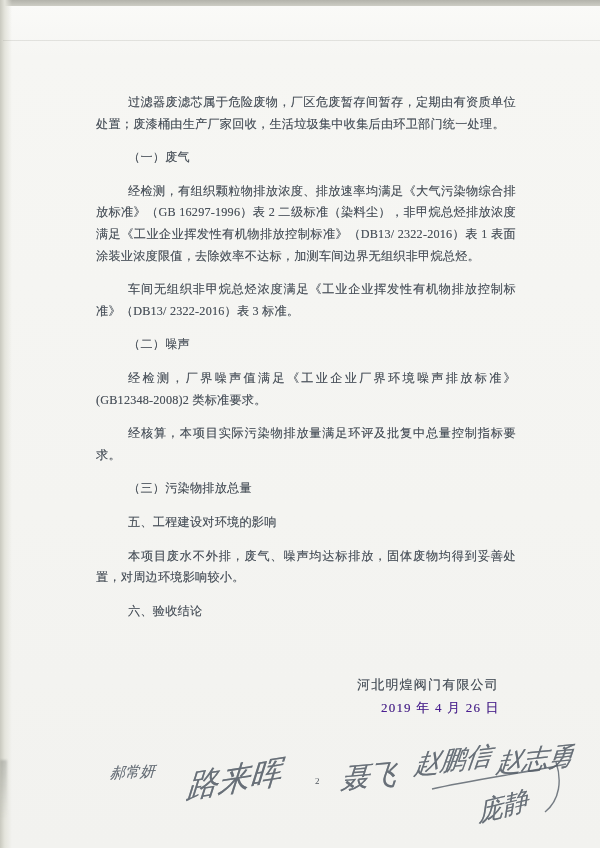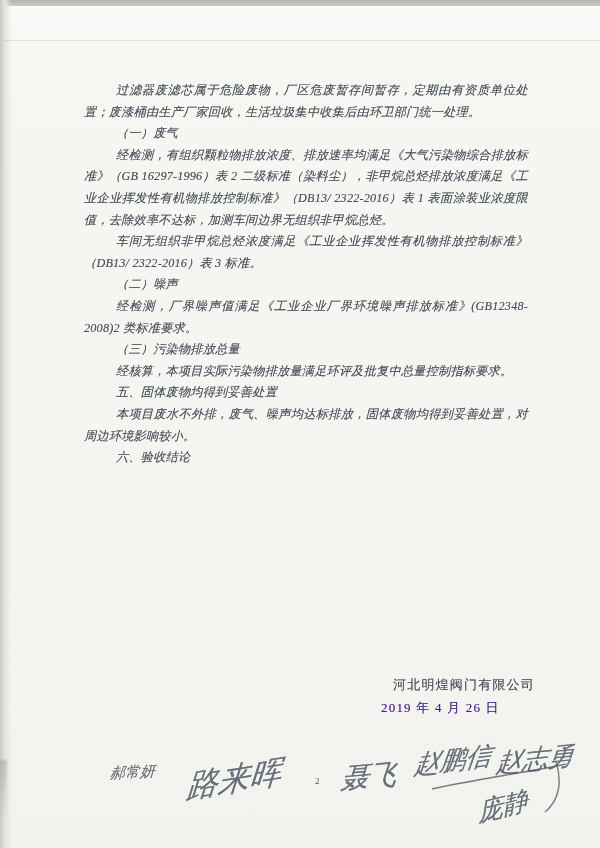--- a/index.html
+++ b/index.html
@@ -31,27 +31,26 @@
     background:rgba(150,150,142,.22);
   }
   
   .content{
     position:absolute;left:84px;top:80px;width:444px;
     font-size:12.2px;line-height:21.6px;color:#4a525b;
     text-align:justify;text-justify:inter-ideograph;
     letter-spacing:0.2px;
     text-shadow:0 0 .4px rgba(74,82,91,.55);
   }
-  .content p{margin:0;text-indent:32px;font-style:italic;}
+  .content p{margin:12px;text-indent:32px;}
   
   .signoff-company{
     position:absolute;left:357px;top:676px;
     font-size:13px;letter-spacing:1.2px;color:#49515a;
     text-shadow:0 0 .4px rgba(74,82,91,.55);
-    margin-left:36px;
   }
   .signoff-date{
     position:absolute;left:381px;top:699px;
     font-size:13px;letter-spacing:1.2px;color:#4c1d95;
     text-shadow:0 0 .4px rgba(74,82,91,.55);
   }
   
   .page-number{
     position:absolute;left:315px;top:776px;
     font-size:9px;color:#4f565e;
@@ -80,23 +79,23 @@
 <div class="scan-smudge"></div>
 <div class="scan-line"></div>
 
 <div class="content" id="paragraphs">
     <p>过滤器废滤芯属于危险废物，厂区危废暂存间暂存，定期由有资质单位处置；废漆桶由生产厂家回收，生活垃圾集中收集后由环卫部门统一处理。</p>
     <p>（一）废气</p>
     <p>经检测，有组织颗粒物排放浓度、排放速率均满足《大气污染物综合排放标准》（GB 16297-1996）表 2 二级标准（染料尘），非甲烷总烃排放浓度满足《工业企业挥发性有机物排放控制标准》（DB13/ 2322-2016）表 1 表面涂装业浓度限值，去除效率不达标，加测车间边界无组织非甲烷总烃。</p>
     <p>车间无组织非甲烷总烃浓度满足《工业企业挥发性有机物排放控制标准》（DB13/ 2322-2016）表 3 标准。</p>
     <p>（二）噪声</p>
     <p>经检测，厂界噪声值满足《工业企业厂界环境噪声排放标准》(GB12348-2008)2 类标准要求。</p>
+    <p>经核算，本项目实际污染物排放量满足环评及批复中总量控制指标要求。</p>
     <p>（三）污染物排放总量</p>
-    <p>经核算，本项目实际污染物排放量满足环评及批复中总量控制指标要求。</p>
-    <p>五、固体废物均得到妥善处置</p>
+    <p>五、工程建设对环境的影响</p>
     <p>本项目废水不外排，废气、噪声均达标排放，固体废物均得到妥善处置，对周边环境影响较小。</p>
     <p>六、验收结论</p>
   </div>
 
 <div class="signoff-company">河北明煌阀门有限公司</div>
 <div class="signoff-date">2019 年 4 月 26 日</div>
 
 <div class="page-number">2</div>
 
 <span class="sig sig-0">郝常妍</span>

